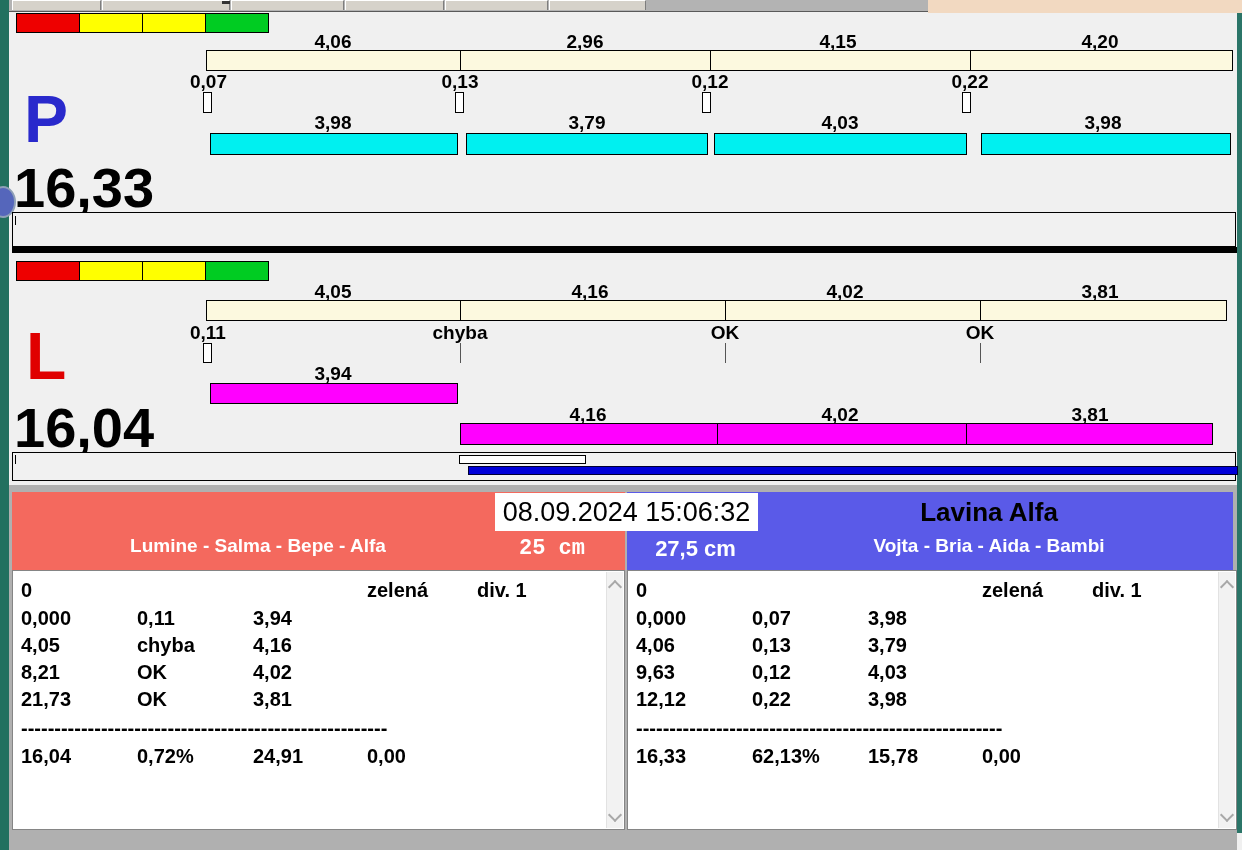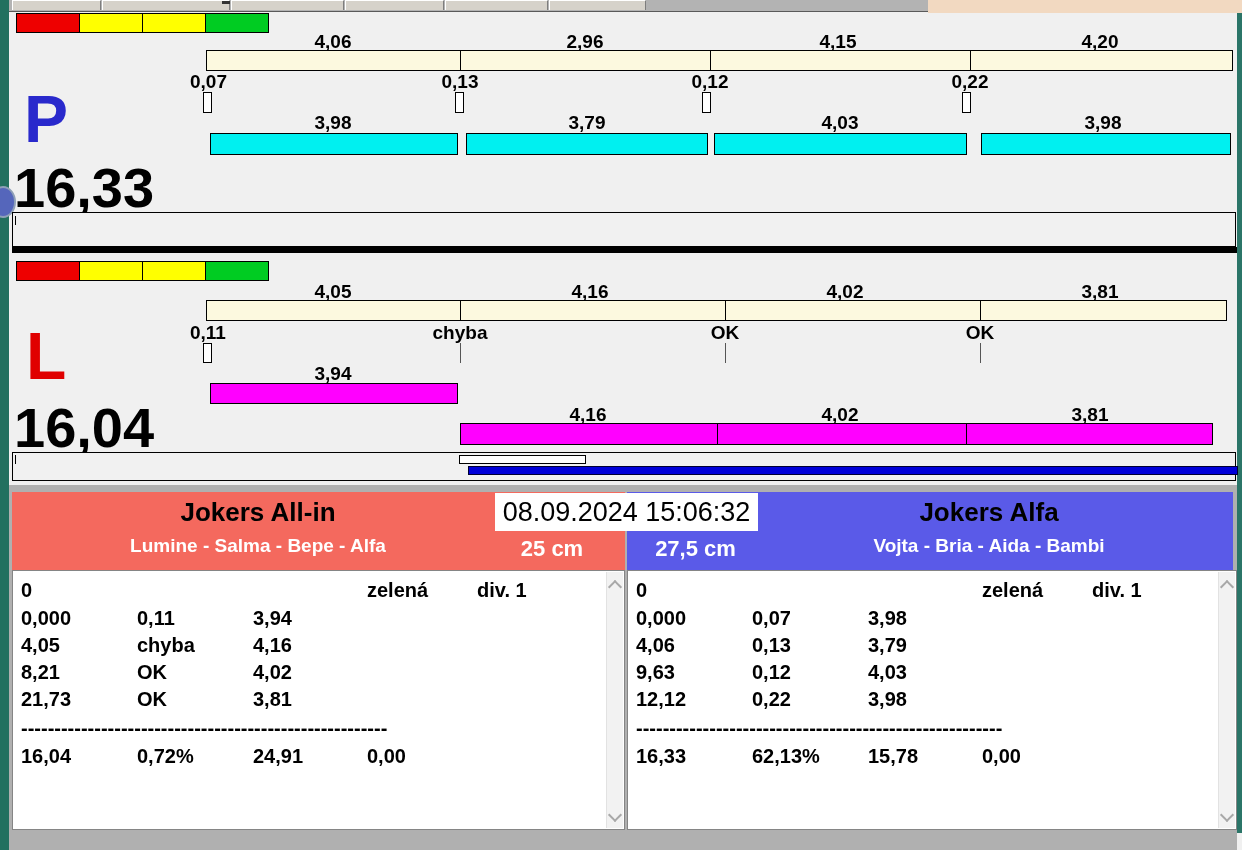--- a/index.html
+++ b/index.html
@@ -144,27 +144,26 @@
 
   <div class="strip" style="left:12px;top:452px;width:1224px;height:29px;">
     <div class="abs" style="left:2px;top:2px;width:1px;height:9px;background:#000;"></div>
   </div>
   <div class="abs" style="left:459px;top:455px;width:127px;height:9px;background:#fff;border:1px solid #000;box-sizing:border-box;"></div>
   <div class="abs" style="left:468px;top:466px;width:770px;height:9px;background:#0000d9;border:1px solid #000033;box-sizing:border-box;"></div>
 
   <div class="abs" style="left:9px;top:485px;width:1228px;height:365px;background:#b0b0b0;"></div>
 
   <div class="abs" style="left:12px;top:492px;width:613px;height:78px;background:#f4695e;"></div>
-  <div class="hdr-title" style="left:12px;top:497px;width:492px;">Jokers All-in</div>
   <div class="hdr-sub" style="left:12px;top:535px;width:492px;">Lumine - Salma - Bepe - Alfa</div>
-  <div class="hdr-cm" style="left:497px;top:536px;width:110px;">25 cm</div>
+  <div class="hdr-cm" style="left:497px;top:536px;width:110px;font-family:Liberation Mono, monospace;">25 cm</div>
 
   <div class="abs" style="left:627px;top:492px;width:606px;height:78px;background:#5a5ae8;"></div>
   <div class="hdr-cm" style="left:633px;top:536px;width:125px;">27,5 cm</div>
-  <div class="hdr-title" style="left:750px;top:497px;width:478px;">Jokers Alfa</div>
+  <div class="hdr-title" style="left:750px;top:497px;width:478px;">Lavina Alfa</div>
   <div class="hdr-sub" style="left:750px;top:535px;width:478px;">Vojta - Bria - Aida - Bambi</div>
 
   <div class="abs" style="left:495px;top:493px;width:263px;height:38px;background:#fff;font-size:27px;line-height:38px;text-align:center;color:#000;white-space:nowrap;z-index:5;">08.09.2024 15:06:32</div>
 
   <div class="tbl" style="left:12px;top:570px;width:613px;height:260px;">
     <span class="tcell" style="left:8px;top:8px;">0</span>
     <span class="tcell" style="left:354px;top:8px;">zelená</span>
     <span class="tcell" style="left:464px;top:8px;">div. 1</span>
 
     <span class="tcell" style="left:8px;top:36px;">0,000</span>

